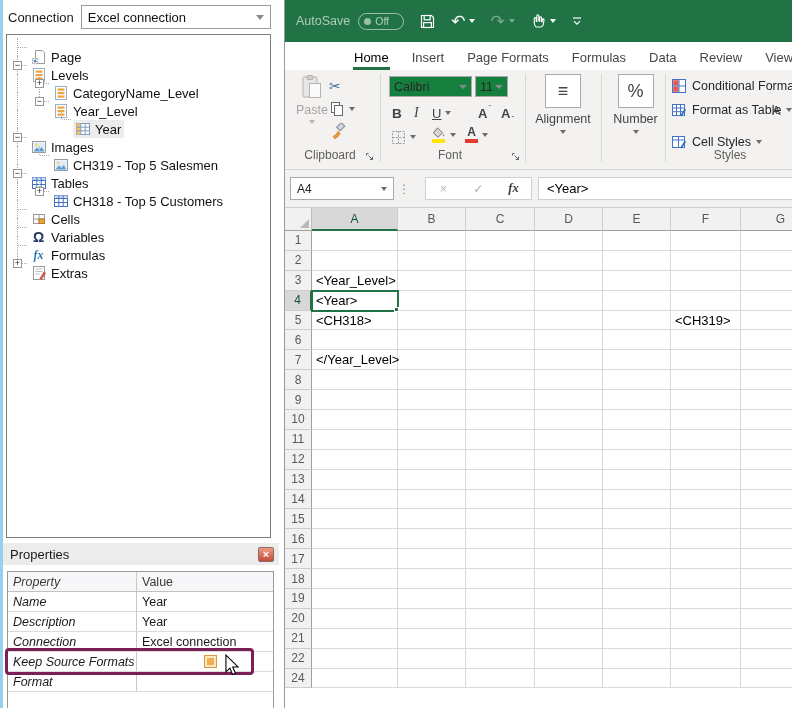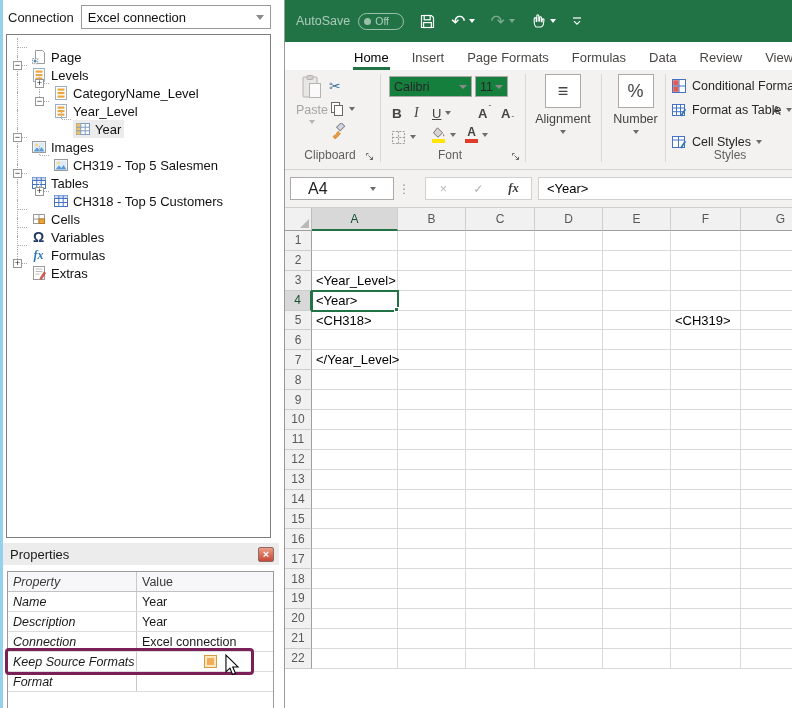--- a/index.html
+++ b/index.html
@@ -100,21 +100,21 @@
   .bigbtn .chev-sm{width:0;height:0;border-left:3.5px solid transparent;border-right:3.5px solid transparent;
                    border-top:4px solid #6e6c6a;margin-top:4px;}
   .style-row{position:absolute;left:385px;display:flex;align-items:center;white-space:nowrap;color:#262626;}
   .style-row .ticon{margin-right:5px;}
   .style-row .chev-sm{width:0;height:0;border-left:3px solid transparent;border-right:3px solid transparent;
                       border-top:4px solid #6e6c6a;margin-left:5px;}
 
   .frow{height:38px;background:#f3f2f1;border-bottom:1px solid #cfcfcf;display:flex;align-items:center;
         padding-left:5px;}
   .name-box{width:104px;height:23px;background:#fff;border:1px solid #acaaa8;display:flex;align-items:center;
-            padding:0 17px;font-size:16px;color:#222;}
+            padding:0 6px;font-size:12px;color:#222;}
   .nb-chev{margin-left:auto;width:0;height:0;border-left:3.5px solid transparent;border-right:3.5px solid transparent;
            border-top:4px solid #6e6c6a;}
   .dots{width:14px;text-align:center;color:#8a8a8a;font-size:12px;margin-left:3px;}
   .fx-group{display:flex;height:23px;background:#fff;border:1px solid #d2d0ce;margin-left:14px;}
   .fx-group span{width:35px;display:flex;align-items:center;justify-content:center;font-size:12.5px;}
   .fx-x{color:#b8b8b8;}.fx-ok{color:#b0b0b0;}
   .fx-fx{font-family:"Liberation Serif",serif;font-style:italic;font-weight:bold;color:#3b3b3b;}
   .formula-input{flex:1;height:23px;background:#fff;border:1px solid #d2d0ce;border-right:none;margin-left:6px;
                  display:flex;align-items:center;padding-left:8px;font-size:13px;color:#000;}
 
@@ -831,15 +831,25 @@
         <div class="g-row">
           <div class="g-rowhead">22</div>
           <div class="g-cell" style="width: 86px; flex: 0 0 86px;"></div>
           <div class="g-cell" style="width: 68px; flex: 0 0 68px;"></div>
           <div class="g-cell" style="width: 69px; flex: 0 0 69px;"></div>
           <div class="g-cell" style="width: 68px; flex: 0 0 68px;"></div>
           <div class="g-cell" style="width: 68px; flex: 0 0 68px;"></div>
           <div class="g-cell" style="width: 70px; flex: 0 0 70px;"></div>
           <div class="g-cell" style="width: 80px; flex: 0 0 80px;"></div>
         </div>
+        <div class="g-row">
+          <div class="g-rowhead">24</div>
+          <div class="g-cell" style="width: 86px; flex: 0 0 86px;"></div>
+          <div class="g-cell" style="width: 68px; flex: 0 0 68px;"></div>
+          <div class="g-cell" style="width: 69px; flex: 0 0 69px;"></div>
+          <div class="g-cell" style="width: 68px; flex: 0 0 68px;"></div>
+          <div class="g-cell" style="width: 68px; flex: 0 0 68px;"></div>
+          <div class="g-cell" style="width: 70px; flex: 0 0 70px;"></div>
+          <div class="g-cell" style="width: 80px; flex: 0 0 80px;"></div>
+        </div>
       </div>
   </div>
 </div>
 
 </body></html>

